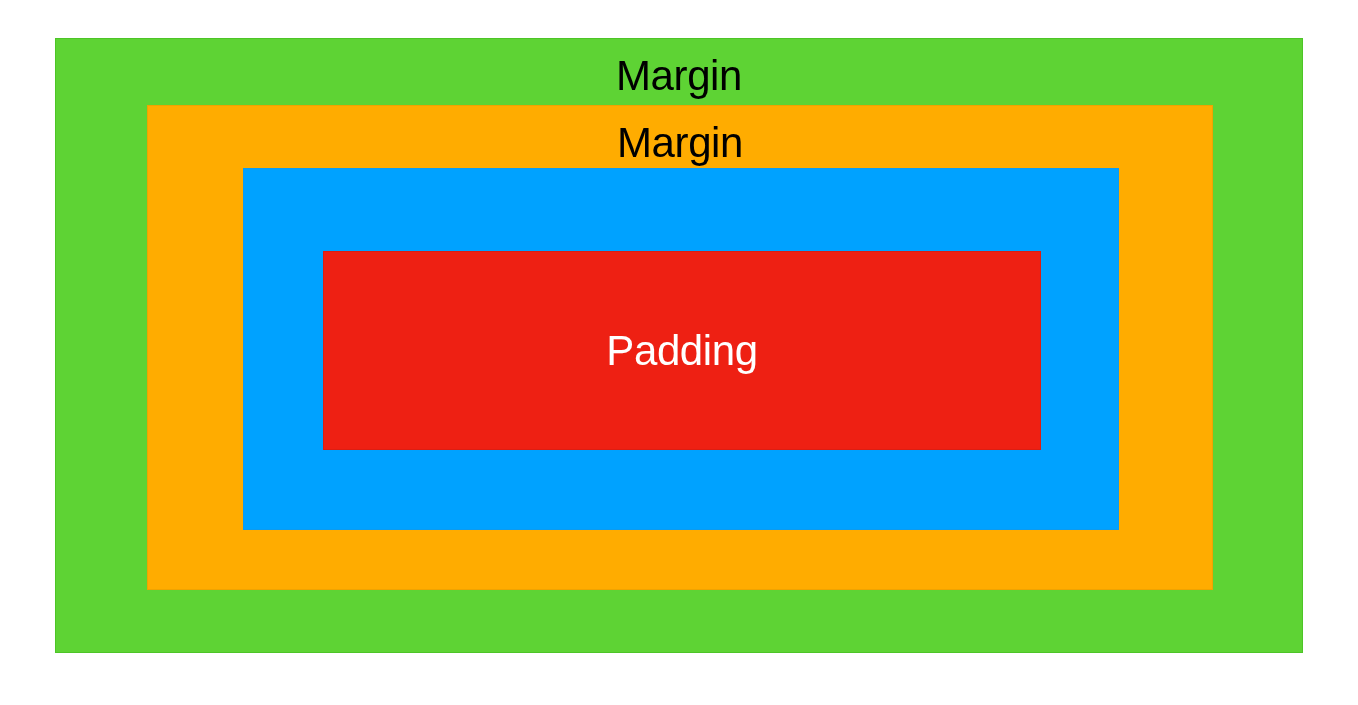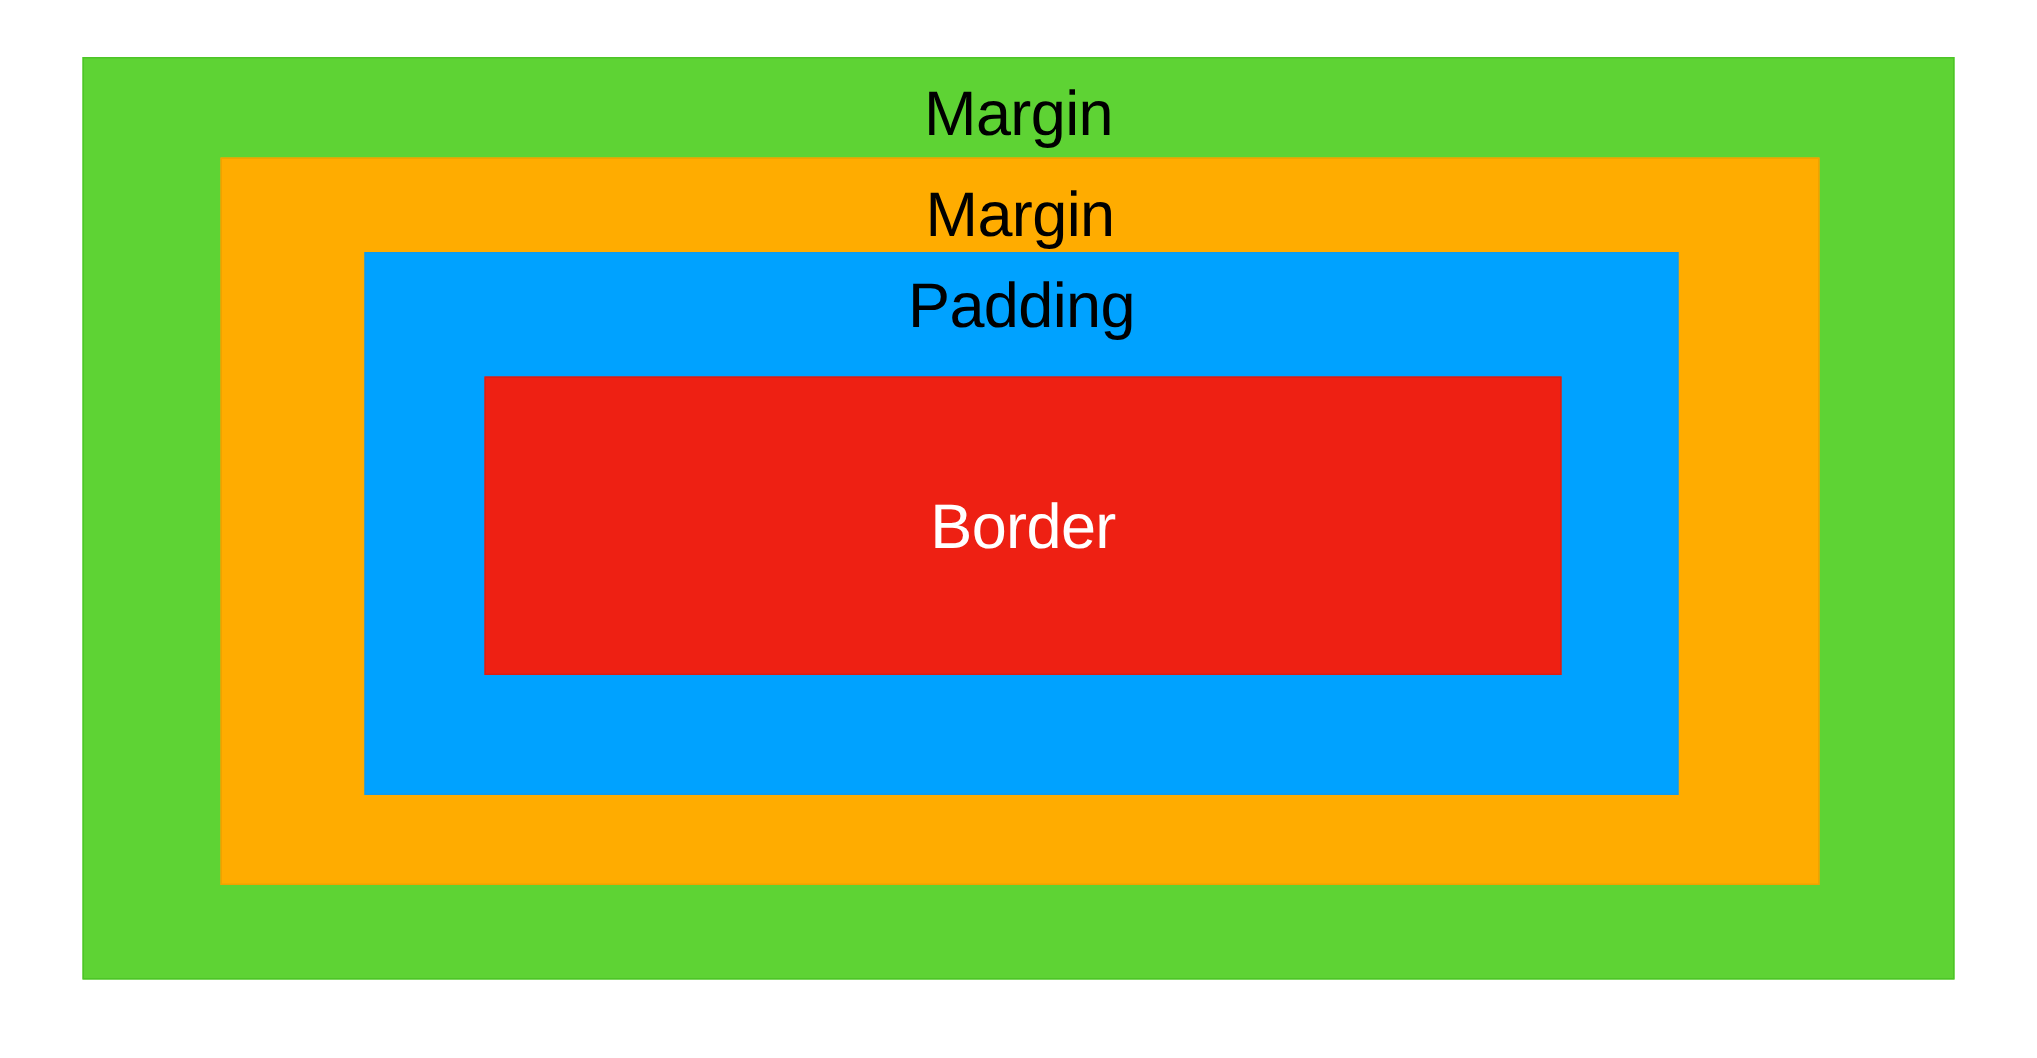--- a/index.html
+++ b/index.html
@@ -110,23 +110,22 @@
 
 <div id="diagram-stage">
 
   <div class="box-layer" id="margin-box">
     <div class="layer-label" id="margin-label">Margin</div>
 
     <div class="box-layer" id="border-box">
       <div class="layer-label" id="border-label">Margin</div>
 
       <div class="box-layer" id="padding-box">
-        <div class="layer-label" id="padding-label">Padding</div>
 
         <div class="box-layer" id="content-box">
-          <div id="content-label">Border</div>
+          <div id="content-label">Padding</div>
         </div>
 
       </div>
     </div>
   </div>
 
 </div>
 
 </body></html>

